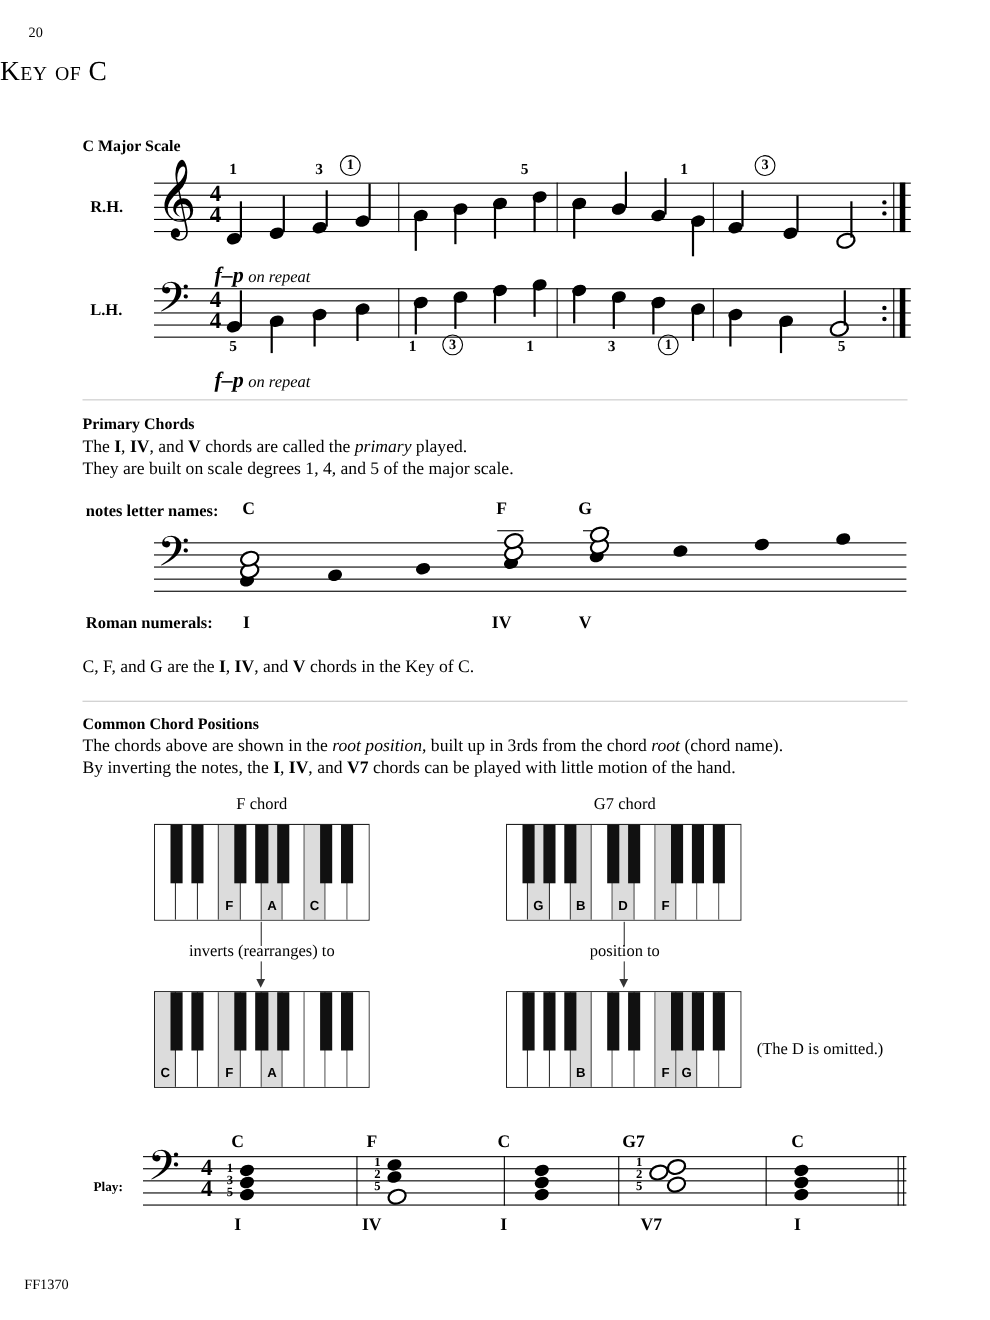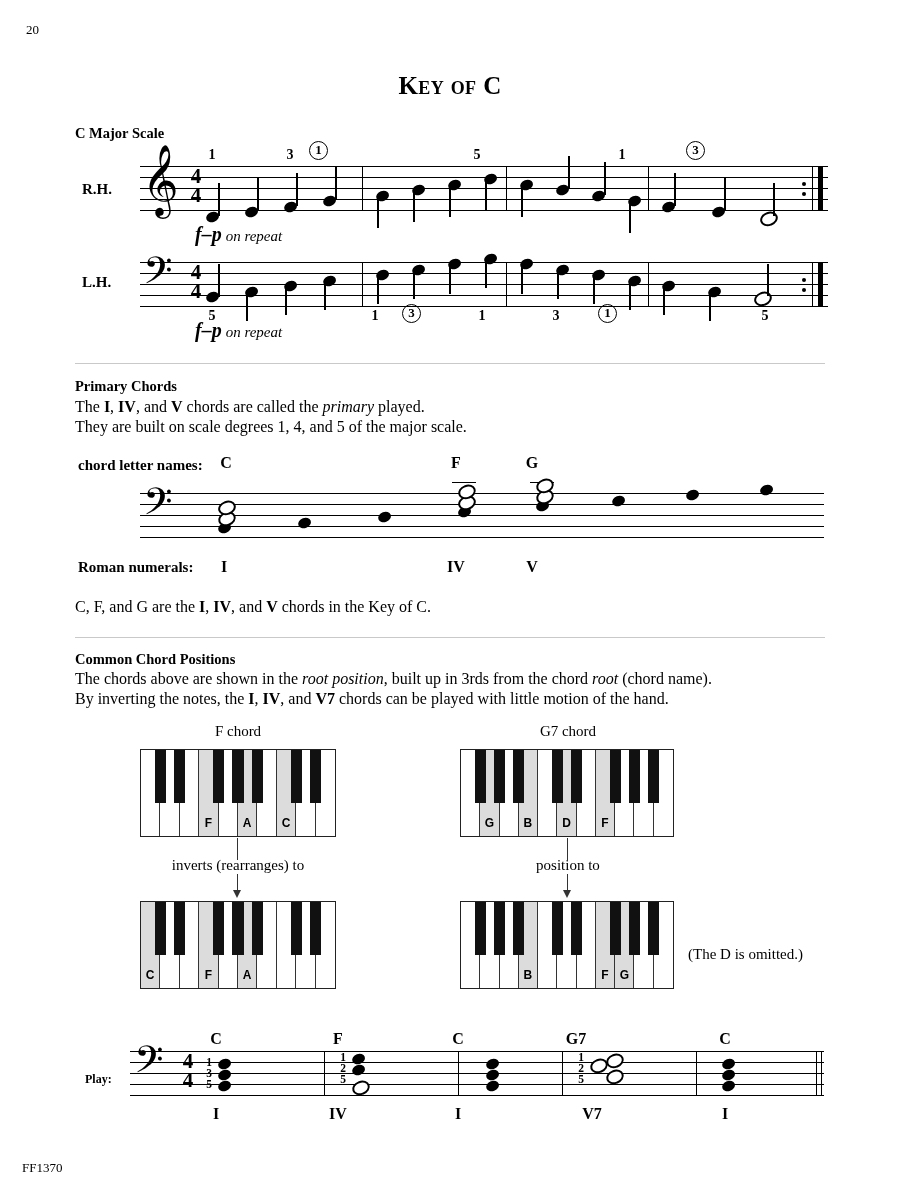--- a/index.html
+++ b/index.html
@@ -6,22 +6,22 @@
   body{
     width:900px;height:1200px;background:#ffffff;
     font-family:"Liberation Serif", serif;color:#000;
     position:relative;overflow:hidden;
   }
   .pg-num{position:absolute;left:26px;top:22px;font-size:13px;}
   .footer-code{position:absolute;left:22px;top:1160px;font-size:13px;}
 
   
   .title{
-    position:absolute;left:0;right:0;top:72px;text-align:center;
-    font-weight:bold;font-size:25px;letter-spacing:.4px;
+    position:absolute;left:0;right:0;top:52px;
+    font-weight:normal;font-size:25px;letter-spacing:.4px;
   }
   .title .sc{font-size:18px;}
 
   
   .hdr{position:absolute;font-weight:bold;font-size:14.5px;}
   .body-line{position:absolute;font-size:16px;white-space:nowrap;}
   .body-line b{font-weight:bold;}
   .body-line i{font-style:italic;}
   .lbl-bold{position:absolute;font-weight:bold;font-size:15px;}
   .rule{position:absolute;height:1px;background:#c9c9c9;}
@@ -44,21 +44,21 @@
   .nh{position:absolute;width:13px;height:9.6px;background:#000;border-radius:50%;transform:rotate(-20deg);}
   .nh-open{position:absolute;width:13.5px;height:10px;border:2.4px solid #000;background:#fff;border-radius:50%;transform:rotate(-20deg);}
   .stem{position:absolute;width:1.6px;background:#000;}
   .ledger{position:absolute;height:1.3px;background:#000;}
 
   
   .fing{position:absolute;font-weight:bold;font-size:14px;text-align:center;width:14px;}
   .fing-c{position:absolute;font-weight:bold;font-size:13px;text-align:center;
     width:17px;height:17px;line-height:16px;border:1.4px solid #000;border-radius:50%;}
 
-  .dyn{position:absolute;font-style:italic;font-size:16px;}
+  .dyn{position:absolute;font-style:italic;font-size:16px;margin-top:16px;}
   .dyn b{font-family:"Liberation Serif",serif;font-weight:bold;font-size:20px;font-style:italic;}
 
   
   .kb{position:absolute;border:1.4px solid #222;background:#fff;box-sizing:border-box;}
   .wk{position:absolute;top:0;bottom:0;border-right:1.2px solid #333;box-sizing:border-box;background:#fff;}
   .wk.last{border-right:none;}
   .wk.hi{background:#dcdcdc;}
   .bk{position:absolute;top:0;background:#111;z-index:3;}
   .kname{position:absolute;bottom:6px;width:100%;text-align:center;
     font-family:"Liberation Sans",sans-serif;font-weight:bold;font-size:12px;color:#000;z-index:4;}
@@ -227,21 +227,21 @@
 
 <div class="rule" style="left:75px;top:363px;width:750px;"></div>
 
 <div class="hdr" style="left:75px;top:378px;">Primary Chords</div>
 
 <div class="body-line" style="left:75px;top:398px;">
   <span>The </span><b>I</b><span>, </span><b>IV</b><span>, and </span><b>V</b><span> chords are called the </span><i>primary</i><span> played.</span>
 </div>
 <div class="body-line" style="left:75px;top:418px;">They are built on scale degrees 1, 4, and 5 of the major scale.</div>
 
-<div class="lbl-bold" style="left:78px;top:457px;">chord letter names:</div>
+<div class="lbl-bold" style="left:78px;top:457px;">notes letter names:</div>
 <div class="chordname" style="left:206px;top:454px;">C</div>
 <div class="chordname" style="left:436px;top:454px;">F</div>
 <div class="chordname" style="left:512px;top:454px;">G</div>
 
 <div class="staff" style="left:140px;top:493px;width:684px;height:45px;">
   <div class="sline" style="top:0px;width:684px;"></div>
   <div class="sline" style="top:11px;width:684px;"></div>
   <div class="sline" style="top:22px;width:684px;"></div>
   <div class="sline" style="top:33px;width:684px;"></div>
   <div class="sline" style="top:44px;width:684px;"></div>

